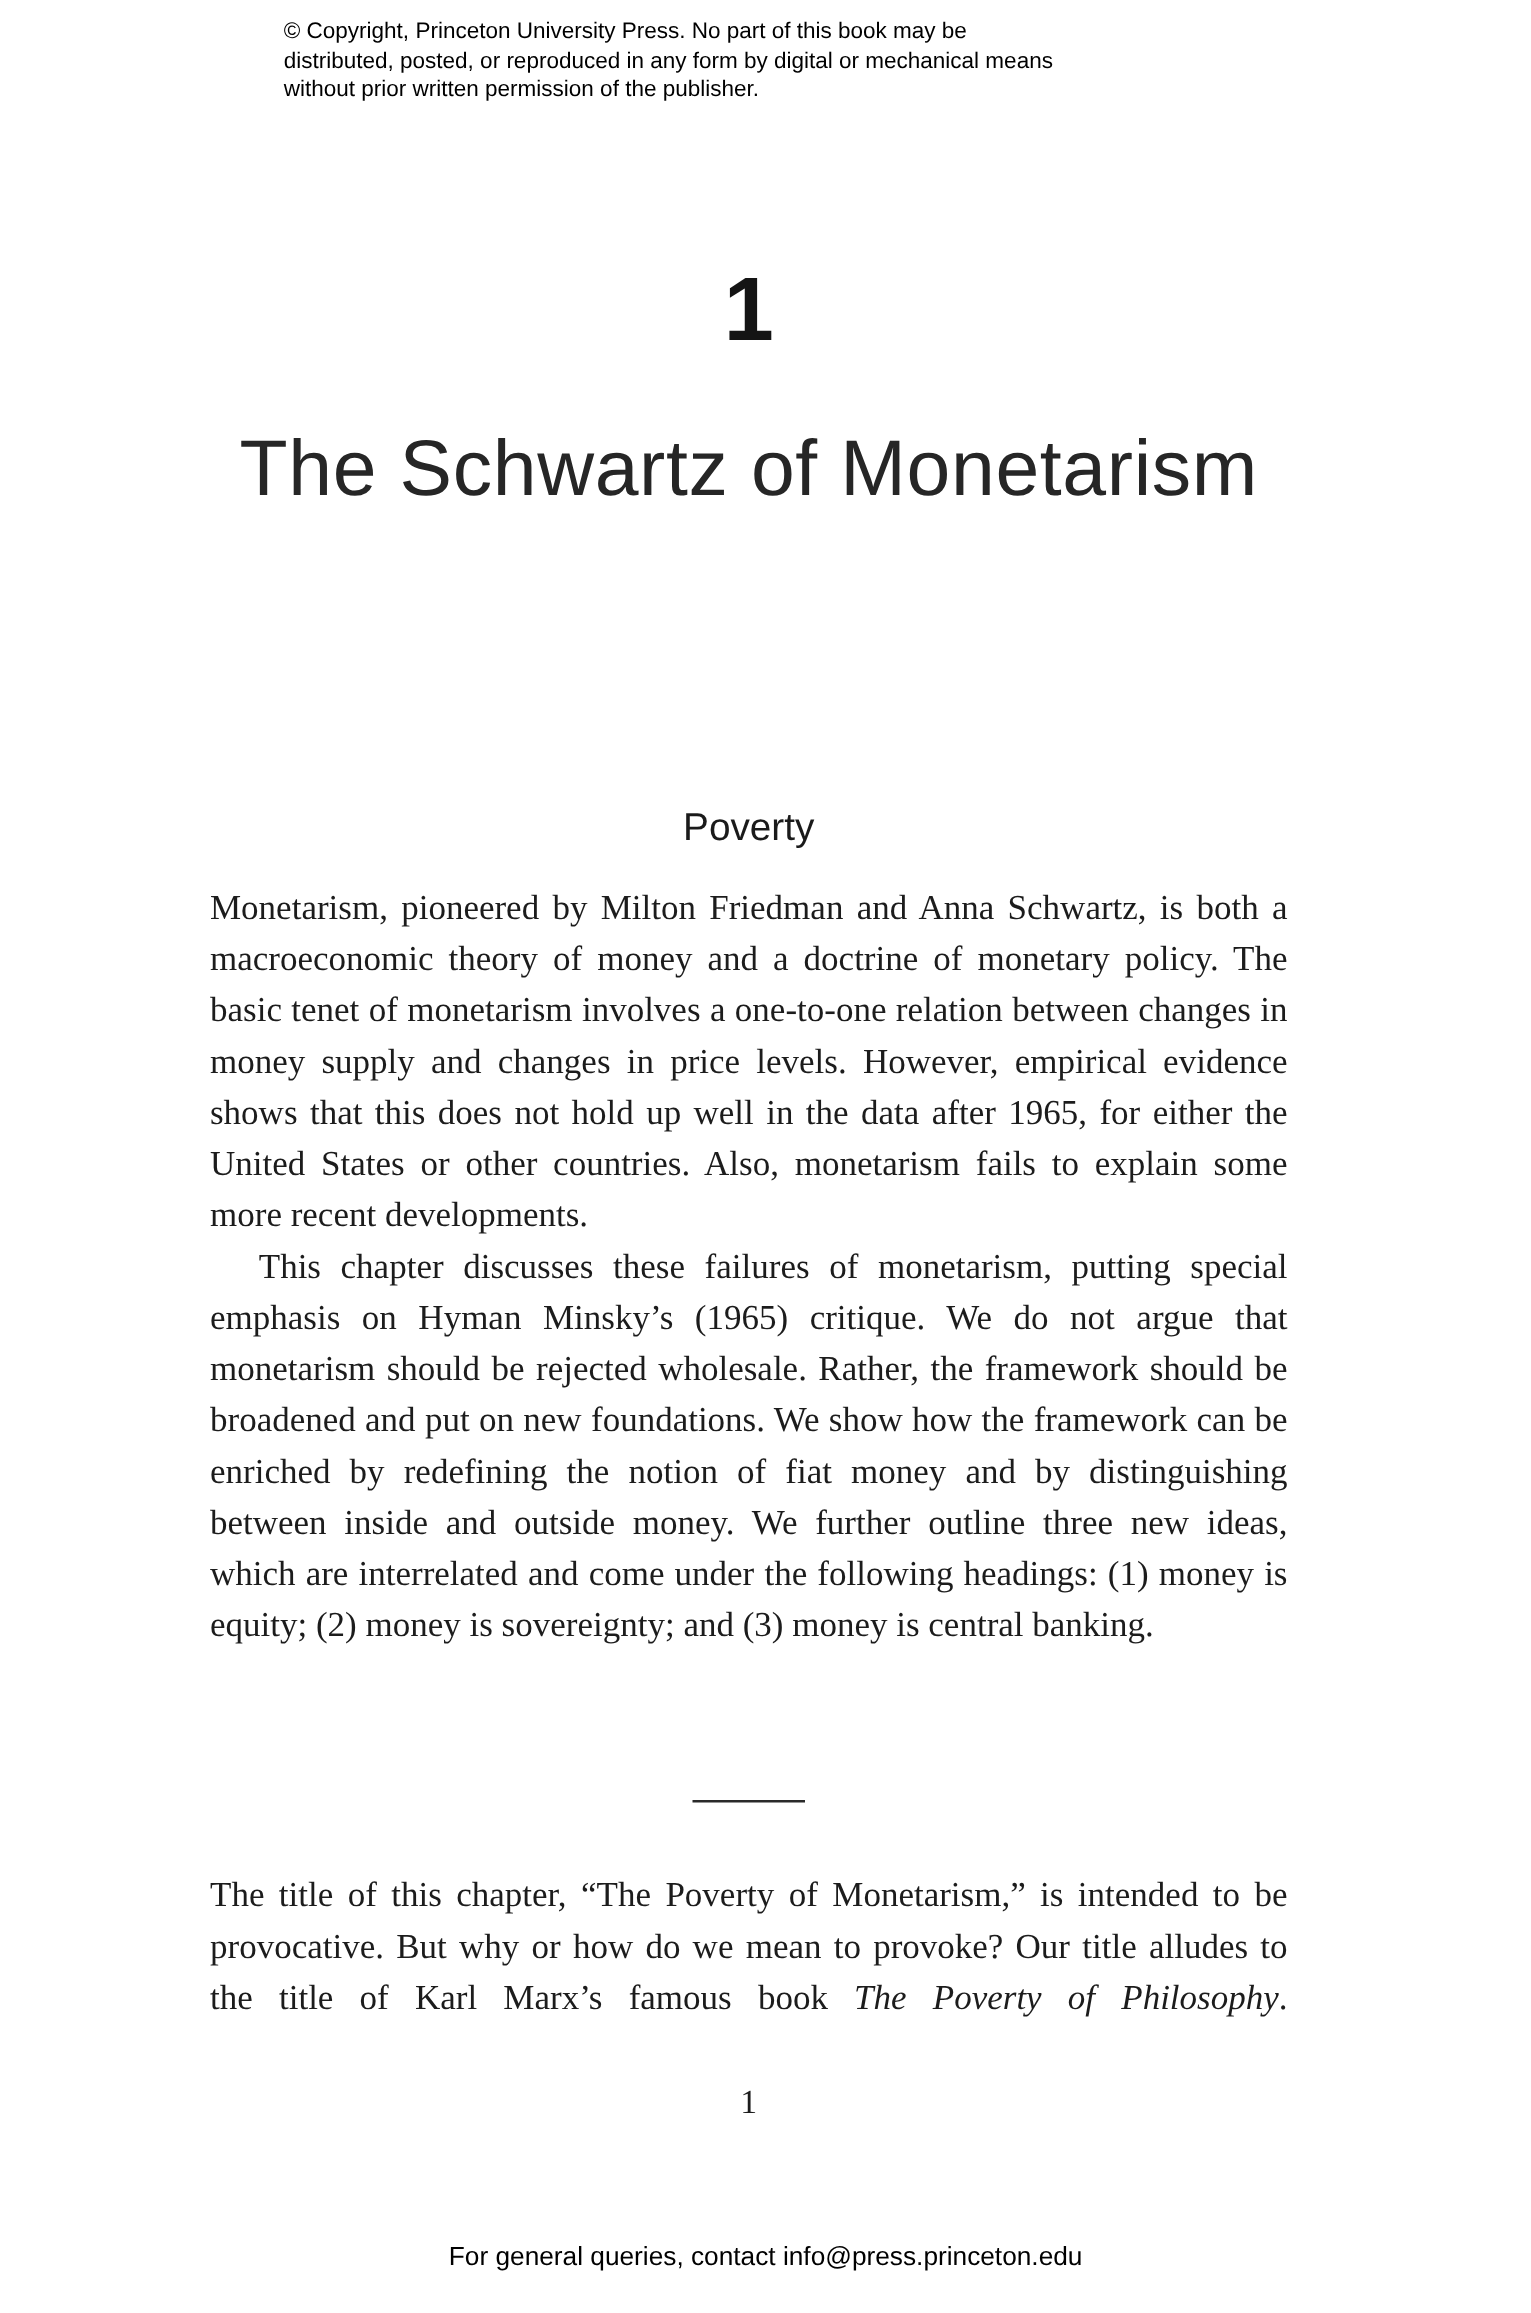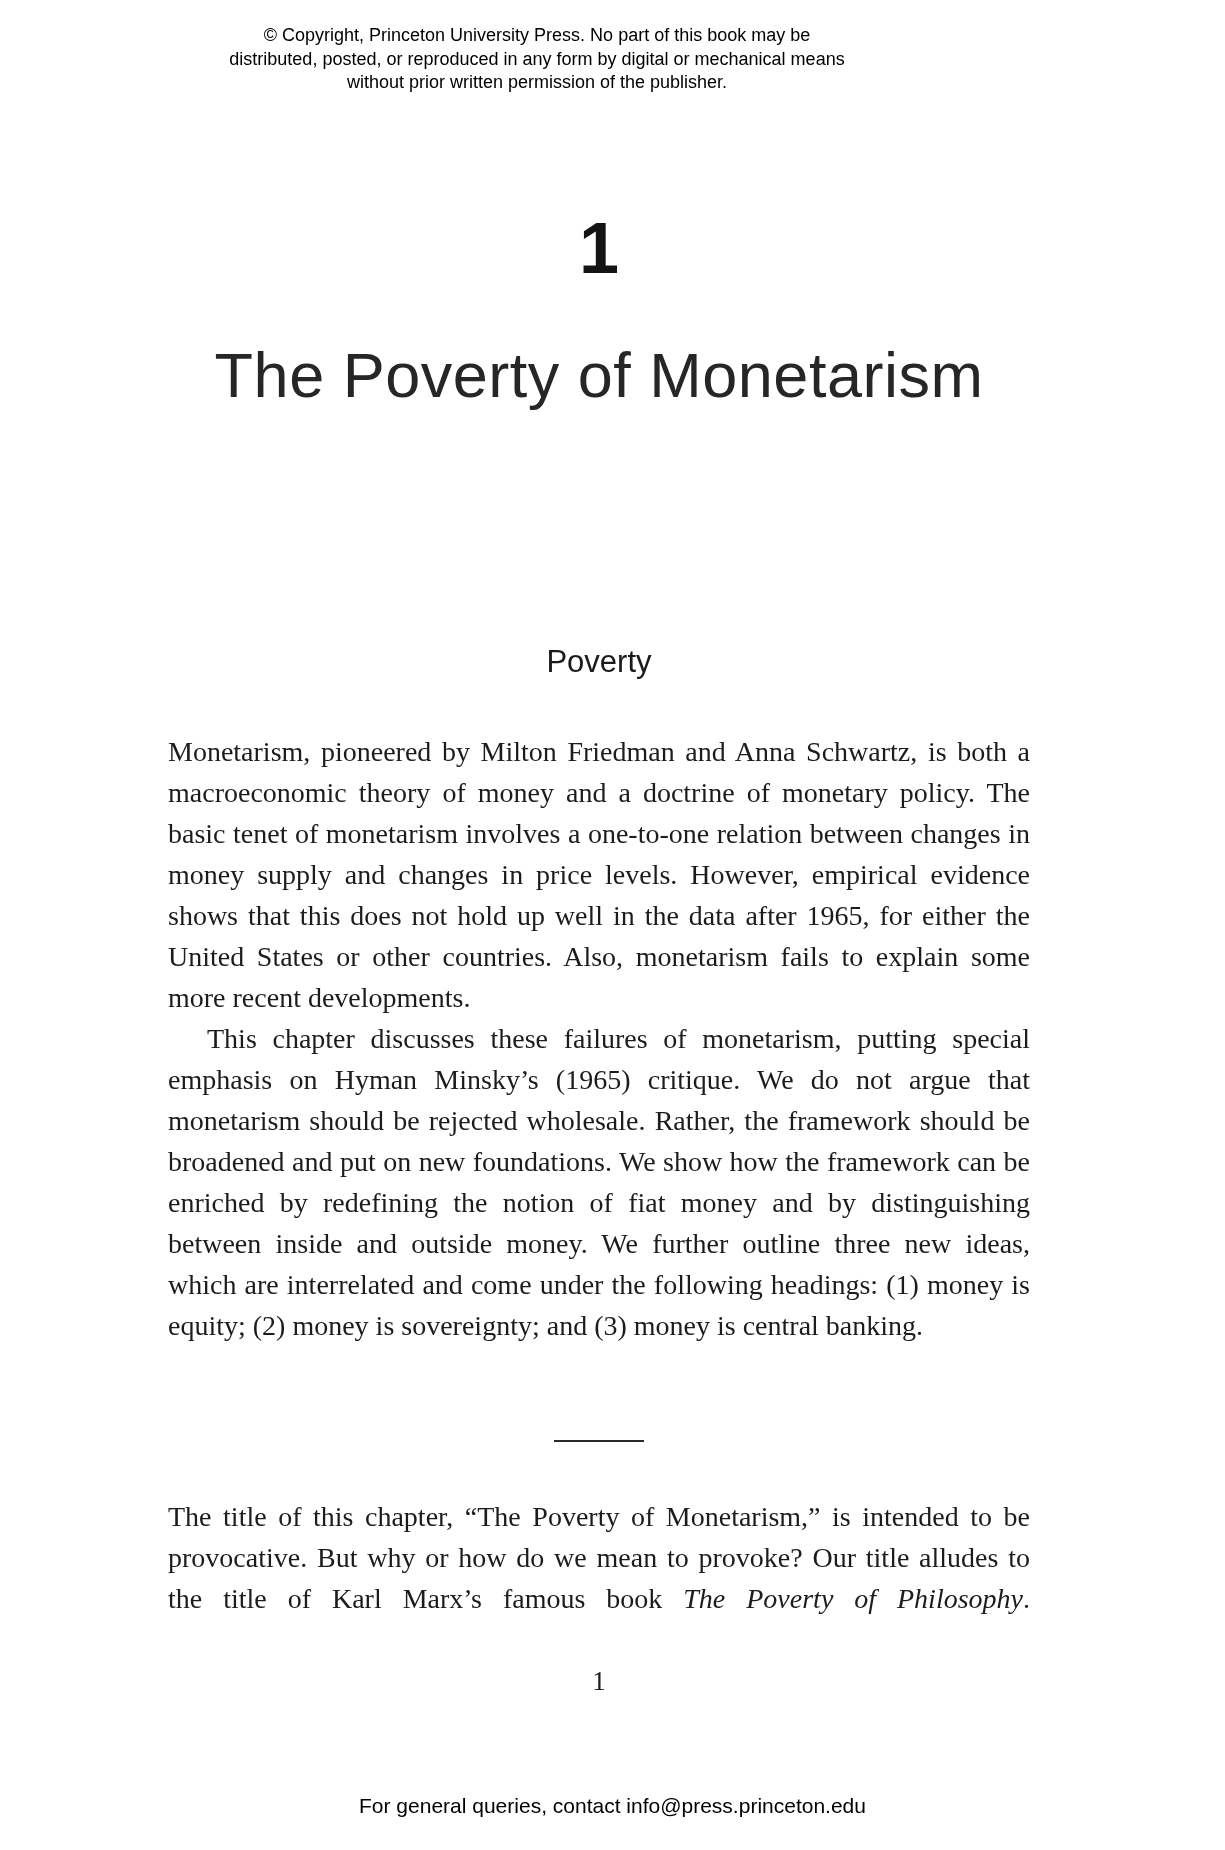--- a/index.html
+++ b/index.html
@@ -10,27 +10,27 @@
     position: relative;
     font-family: "Liberation Serif", serif;
     color: #1c1c1c;
     overflow: hidden;
   }
 
   
   .copyright {
     position: absolute;
     left: 227px;
-    top: 24px;
+    top: 13px;
     width: 620px;
     font-family: "Liberation Sans", sans-serif;
     font-size: 18px;
     line-height: 23.5px;
     color: #000000;
-    text-align: center;
+    text-align: left;
   }
 
   
   .chapter-head {
     position: absolute;
     left: 168px;
     width: 862px;
     text-align: center;
   }
   .chapter-number {
@@ -57,21 +57,21 @@
     font-weight: 400;
     font-size: 31px;
     line-height: 1;
     color: #1a1a1a;
   }
 
   
   .text-col {
     position: absolute;
     left: 168px;
-    top: 731px;
+    top: 706px;
     width: 862px;
     font-size: 28px;
     line-height: 41px;
     text-align: justify;
     color: #1c1c1c;
     hyphens: none;
   }
   .text-col p { margin: 0; }
   .text-col p.indented { text-indent: 39px; }
 
@@ -121,21 +121,21 @@
     color: #000000;
   }
 </style>
 </head>
 <body>
 
 <div class="copyright">© Copyright, Princeton University Press. No part of this book may be distributed, posted, or reproduced in any form by digital or mechanical means without prior written permission of the publisher.</div>
 
 <div class="chapter-head chapter-number">1</div>
 
-<div class="chapter-head chapter-title">The Poverty of Monetarism</div>
+<div class="chapter-head chapter-title">The Schwartz of Monetarism</div>
 
 <div class="chapter-head preview-heading">Poverty</div>
 
 <div class="text-col">
   <p>Monetarism, pioneered by Milton Friedman and Anna Schwartz, is both a macroeconomic theory of money and a doctrine of monetary policy. The basic tenet of monetarism involves a one-to-one relation between changes in money supply and changes in price levels. However, empirical evidence shows that this does not hold up well in the data after 1965, for either the United States or other countries. Also, monetarism fails to explain some more recent developments.</p>
   <p class="indented">This chapter discusses these failures of monetarism, putting special emphasis on Hyman Minsky’s (1965) critique. We do not argue that monetarism should be rejected wholesale. Rather, the framework should be broadened and put on new foundations. We show how the framework can be enriched by redefining the notion of fiat money and by distinguishing between inside and outside money. We further outline three new ideas, which are interrelated and come under the following headings: (1) money is equity; (2) money is sovereignty; and (3) money is central banking.</p>
 </div>
 
 <div class="divider"></div>
 

